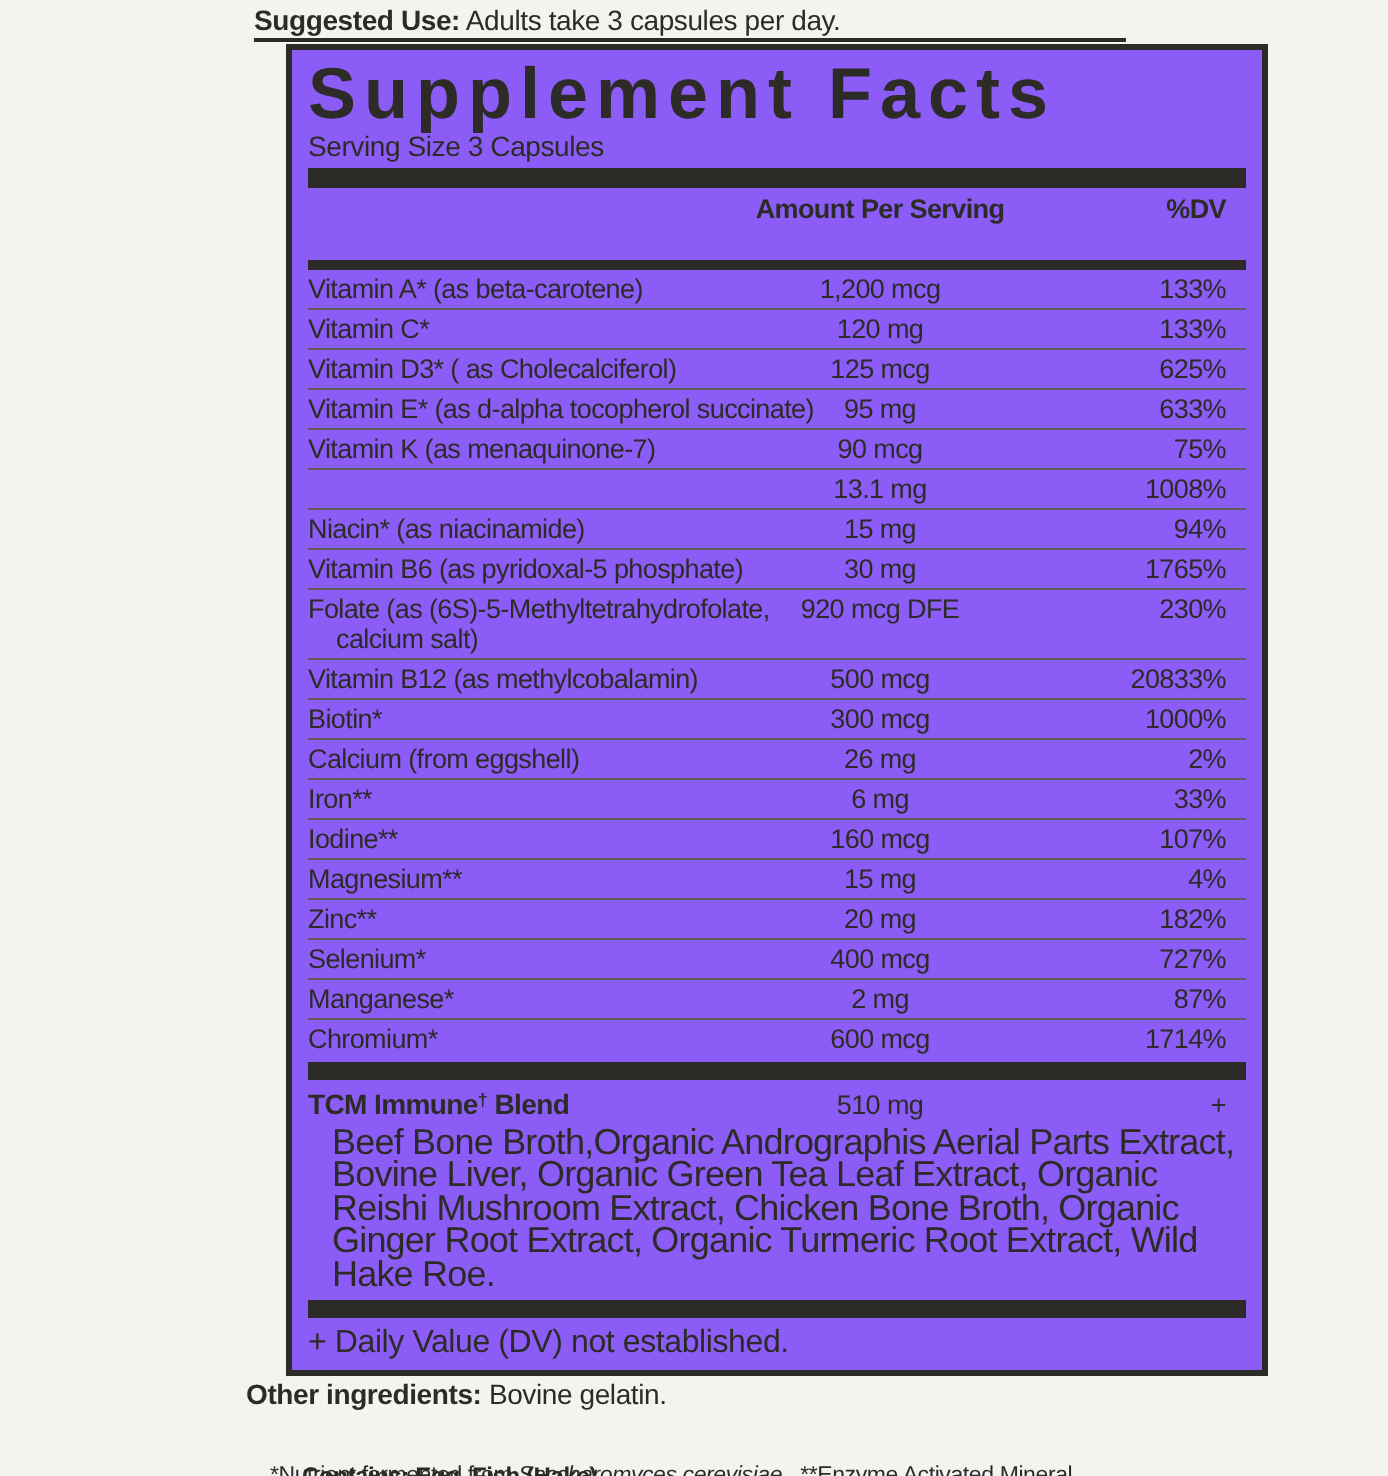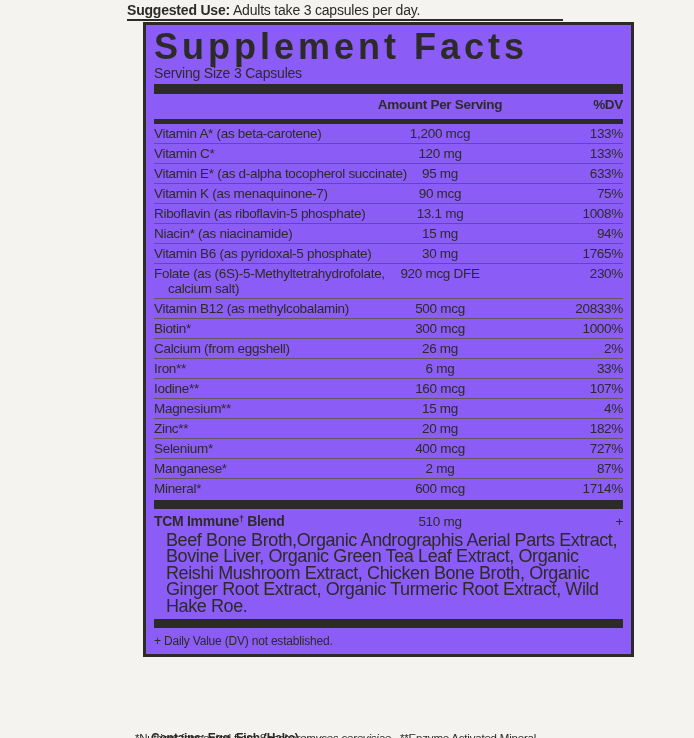--- a/index.html
+++ b/index.html
@@ -53,38 +53,38 @@
   }
   #rows .row{border-bottom:1px solid #5f5c57;}
   #rows .row:last-child{border-bottom:none;}
   .c-name{white-space:nowrap;}
   .name2{padding-left:14px;white-space:nowrap;}
   .c-amt{
     position:absolute;left:220px;top:1.5px;width:132px;
     text-align:center;white-space:nowrap;
   }
   .c-dv{
-    position:absolute;right:0;top:1.5px;
+    position:absolute;right:10px;top:1.5px;
     text-align:right;white-space:nowrap;
   }
-  .head{padding:3px 0 6px;font-weight:700;}
+  .head{padding:3px 0 17px;font-weight:700;}
   .head .c-amt,.head .c-dv{top:3px;}
 
   .blend{padding-top:3px;}
   .blend .c-name{font-weight:700;font-size:14px;}
   .blend .c-amt,.blend .c-dv{top:3px;}
   sup{font-size:9px;line-height:0;vertical-align:4px;}
 
   .blend-desc{
     font-size:18px;line-height:16.5px;
     letter-spacing:-0.4px;
     padding:0 0 3px 12px;
   }
   .dv-note{
-    font-size:12px;line-height:16px;
+    font-size:16px;line-height:16px;
     letter-spacing:-0.2px;
     padding:3px 0 3px;
   }
 
   
   .other-ing{position:absolute;left:123px;top:689px;font-size:14px;line-height:16px;letter-spacing:-0.2px;}
   .contains{position:absolute;left:123px;top:732px;font-size:12px;line-height:13px;letter-spacing:-0.2px;margin-left:28px;}
   .fn{position:absolute;left:123px;font-size:11.5px;line-height:12.5px;letter-spacing:-0.2px;white-space:pre-wrap;}
   .fn1{top:719px;}
   .fn2{top:730px;}
@@ -118,31 +118,35 @@
           <div class="c-name">Vitamin A* (as beta-carotene)</div>
           <div class="c-amt">1,200 mcg</div>
           <div class="c-dv">133%</div>
         </div>
         <div class="row">
           <div class="c-name">Vitamin C*</div>
           <div class="c-amt">120 mg</div>
           <div class="c-dv">133%</div>
         </div>
         <div class="row">
+          <div class="c-name">Vitamin D3* ( as Cholecalciferol)</div>
+          <div class="c-amt">125 mcg</div>
+          <div class="c-dv">625%</div>
+        </div>
+        <div class="row">
           <div class="c-name">Vitamin E* (as d-alpha tocopherol succinate)</div>
           <div class="c-amt">95 mg</div>
           <div class="c-dv">633%</div>
         </div>
         <div class="row">
           <div class="c-name">Vitamin K (as menaquinone-7)</div>
           <div class="c-amt">90 mcg</div>
           <div class="c-dv">75%</div>
         </div>
         <div class="row">
-          <div class="c-name">Riboflavin (as riboflavin-5 phosphate)</div>
           <div class="c-amt">13.1 mg</div>
           <div class="c-dv">1008%</div>
         </div>
         <div class="row">
           <div class="c-name">Niacin* (as niacinamide)</div>
           <div class="c-amt">15 mg</div>
           <div class="c-dv">94%</div>
         </div>
         <div class="row">
           <div class="c-name">Vitamin B6 (as pyridoxal-5 phosphate)</div>
@@ -193,21 +197,21 @@
           <div class="c-name">Selenium*</div>
           <div class="c-amt">400 mcg</div>
           <div class="c-dv">727%</div>
         </div>
         <div class="row">
           <div class="c-name">Manganese*</div>
           <div class="c-amt">2 mg</div>
           <div class="c-dv">87%</div>
         </div>
         <div class="row">
-          <div class="c-name">Mineral*</div>
+          <div class="c-name">Chromium*</div>
           <div class="c-amt">600 mcg</div>
           <div class="c-dv">1714%</div>
         </div>
       </div>
 
     <div class="bar bar-thick2"></div>
 
     <div class="row blend">
       <div class="c-name">
         <span>TCM Immune</span><sup>†</sup><span> Blend</span>
@@ -216,20 +220,23 @@
       <div class="c-dv">+</div>
     </div>
 
     <div class="blend-desc">Beef Bone Broth,Organic Andrographis Aerial Parts Extract, Bovine Liver, Organic Green Tea Leaf Extract, Organic Reishi Mushroom Extract, Chicken Bone Broth, Organic Ginger Root Extract, Organic Turmeric Root Extract, Wild Hake Roe.</div>
 
     <div class="bar bar-thick2"></div>
 
     <div class="dv-note">+ Daily Value (DV) not established.</div>
   </div>
 
+  <div class="other-ing">
+    <span class="b">Other ingredients:</span><span> Bovine gelatin.</span>
+  </div>
 
   <div class="contains b">Contains: Egg, Fish (Hake).</div>
 
   <div class="fn fn1">
     <span>*Nutrient fermented from </span><i>Saccharomyces cerevisiae</i><span>   **Enzyme Activated Mineral</span>
   </div>
 
   <div class="fn fn2">
     
   </div>

